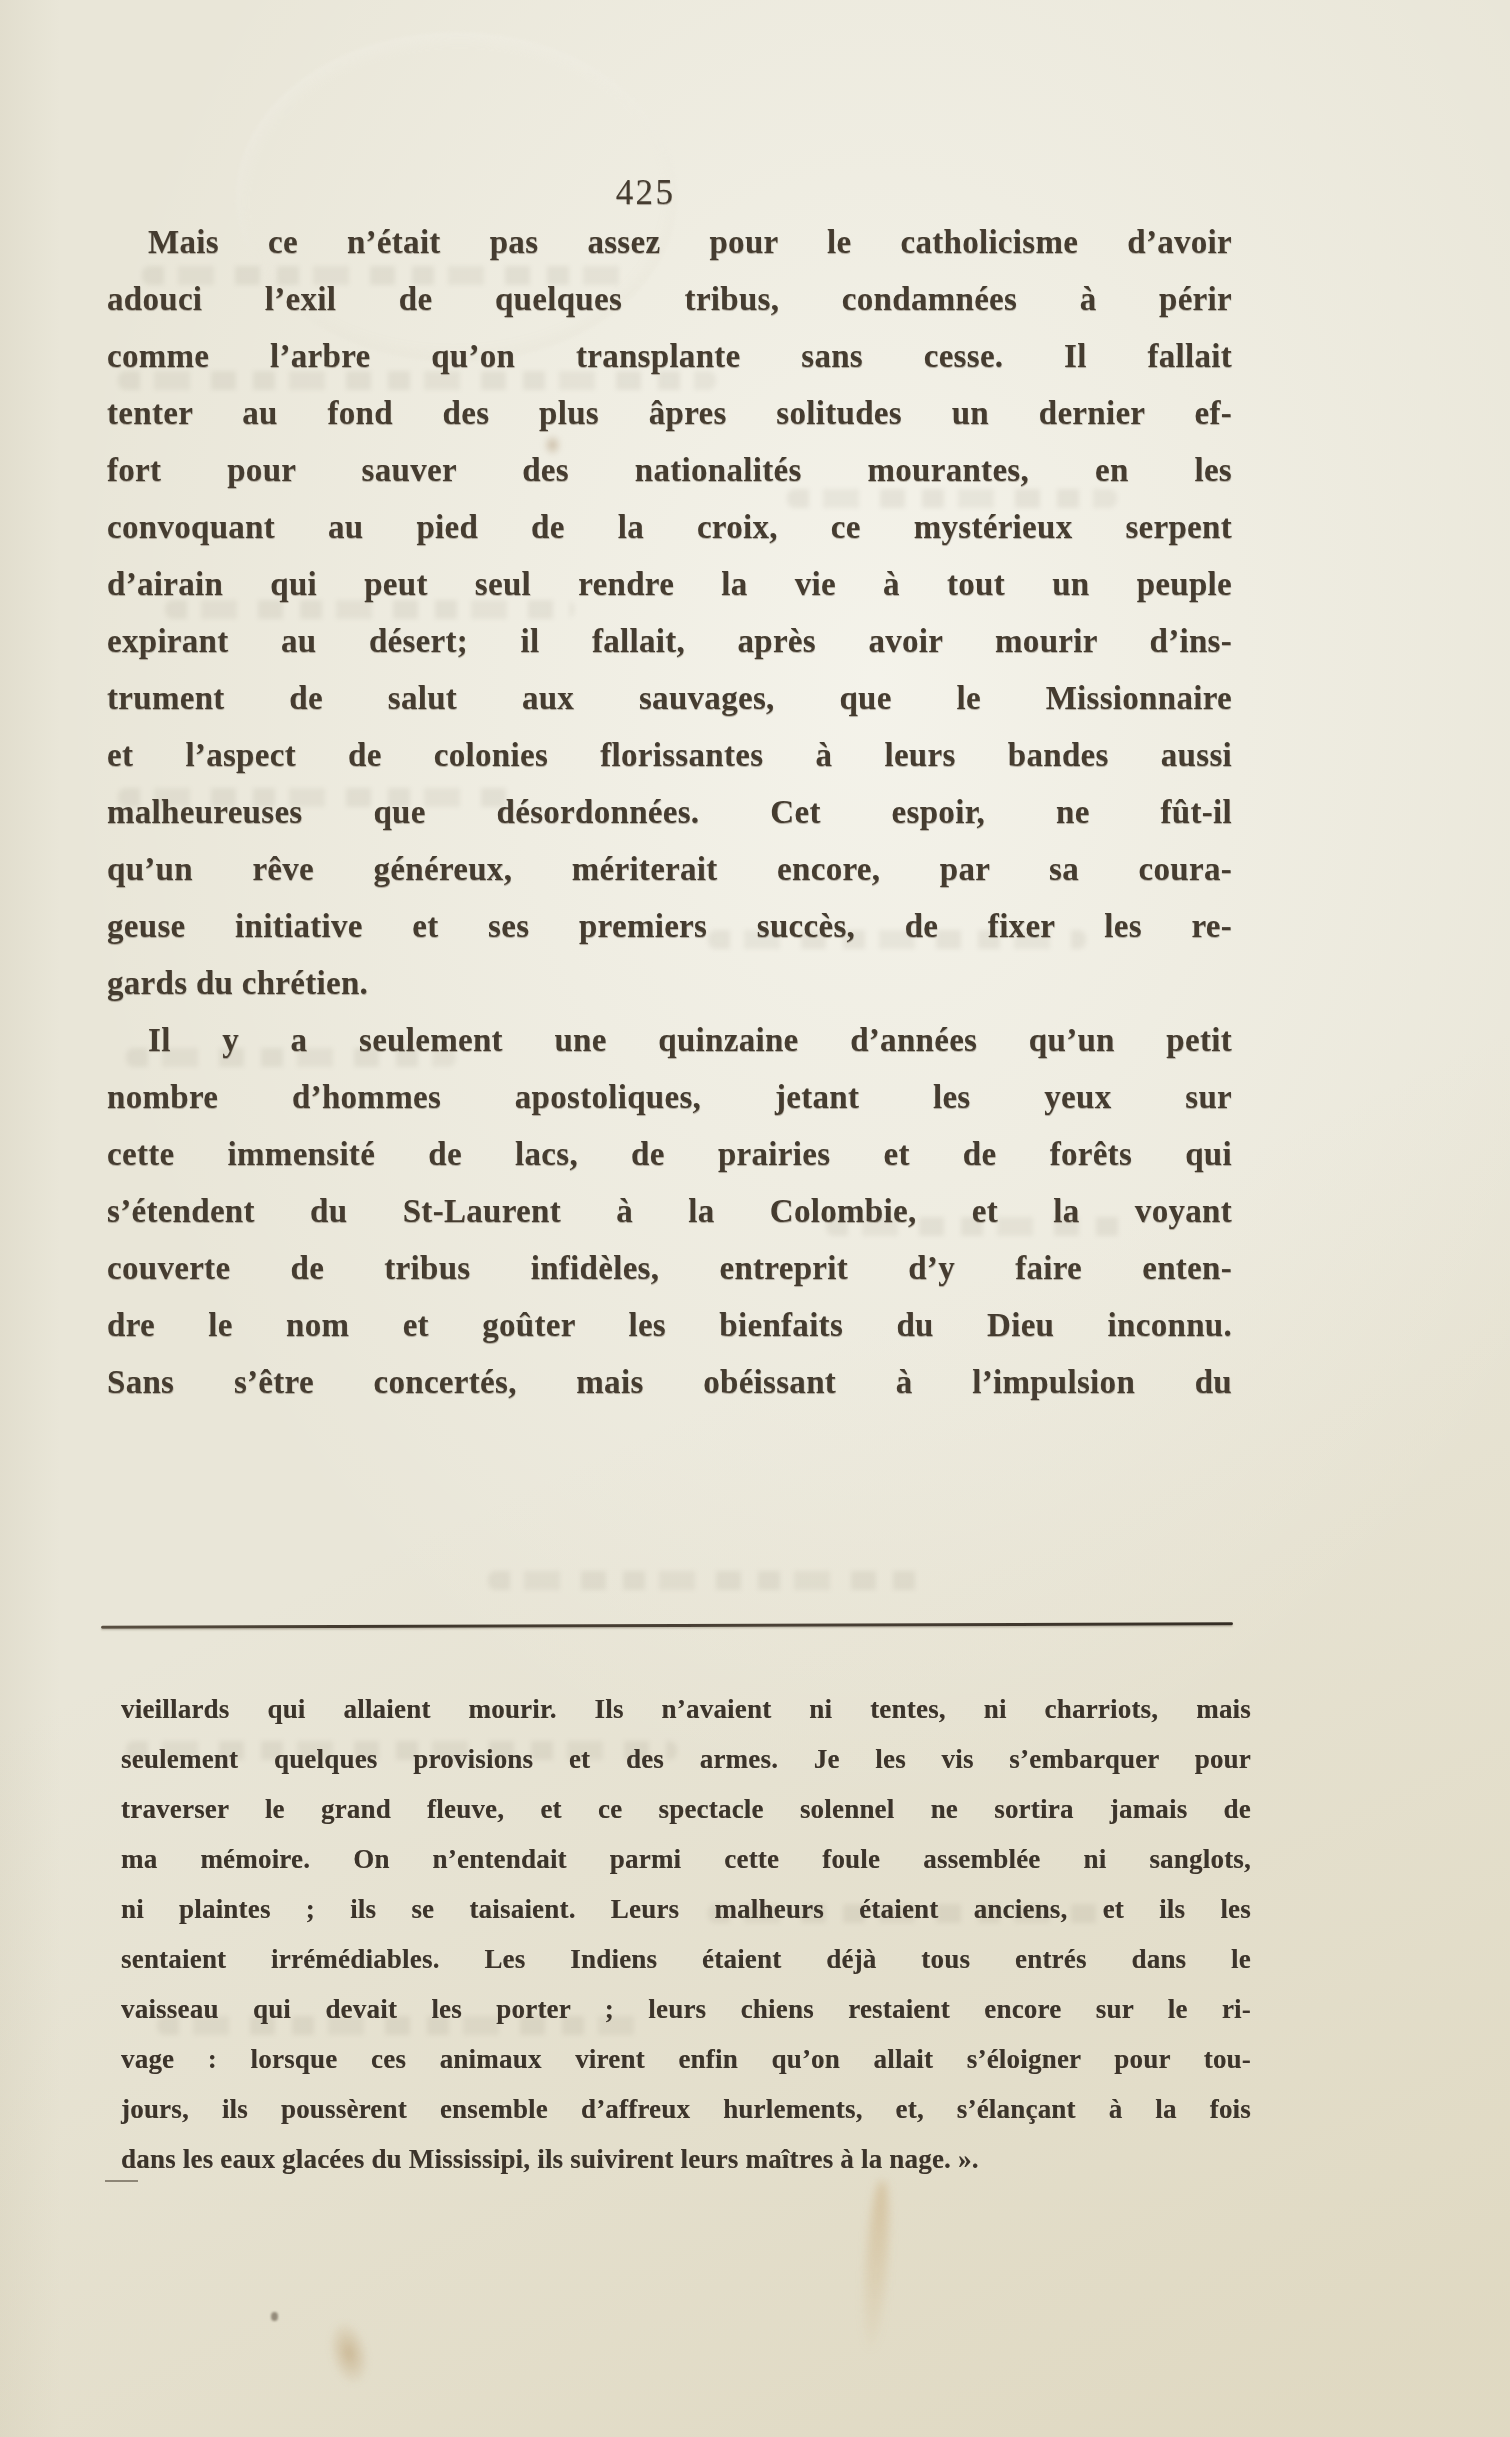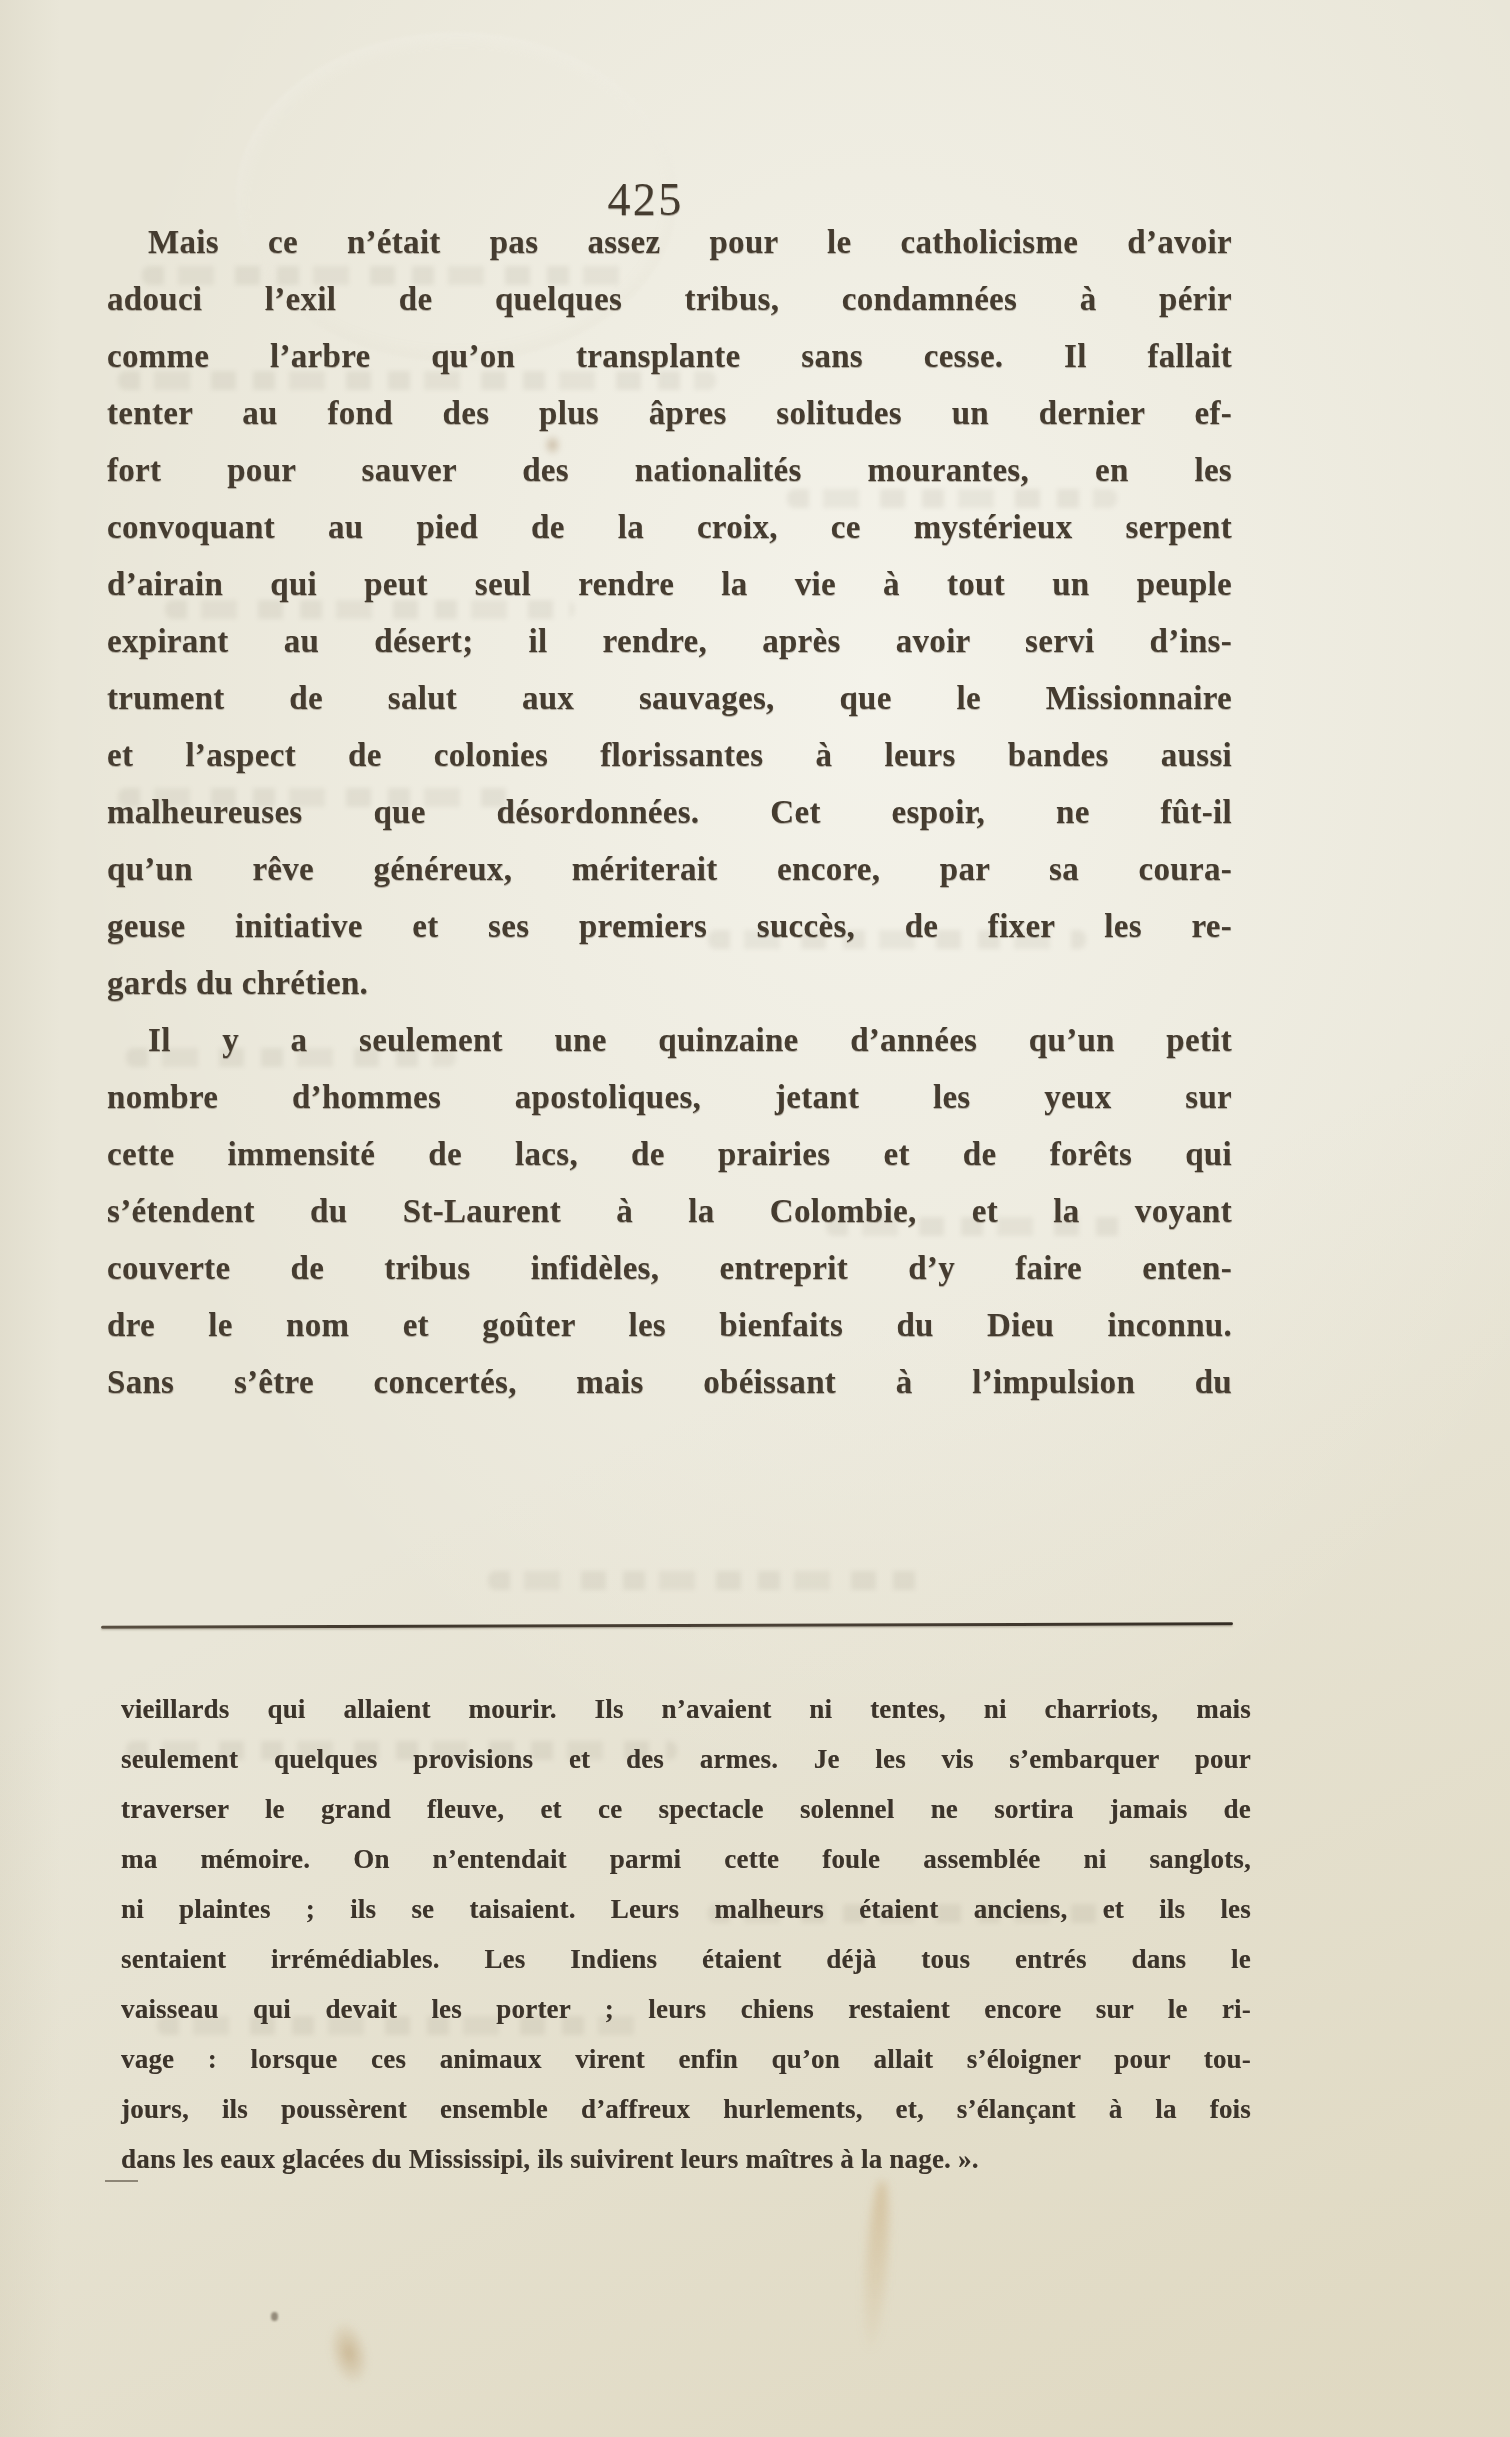--- a/index.html
+++ b/index.html
@@ -29,21 +29,21 @@
     box-shadow: inset 3.1px 6.3px 15.7px rgba(255,255,255,0.45),
                 inset -3.1px -6.3px 15.7px rgba(178,168,138,0.20);
     opacity: 0.35;
     filter: blur(1.6px);
   }
 
   .page-number {
     position: absolute;
     left: 83px; top: 173px; width: 1125px;
     text-align: center;
-    font-size: 46px;
+    font-size: 35px;
     letter-spacing: 2.4px;
     text-shadow: 0.3px 0.5px 0.7px rgba(70,58,45,0.40);
   }
 
   .body-text {
     position: absolute;
     left: 107px; top: 214px; width: 1125px;
     font-size: 33px;
     line-height: 57px;
     letter-spacing: 0.3px;
@@ -157,21 +157,21 @@
 
   <div class="body-text">
       <div class="para">
         <div class="line indent">Mais ce n’était pas assez pour le catholicisme d’avoir</div>
         <div class="line">adouci l’exil de quelques tribus, condamnées à périr</div>
         <div class="line">comme l’arbre qu’on transplante sans cesse. Il fallait</div>
         <div class="line">tenter au fond des plus âpres solitudes un dernier ef-</div>
         <div class="line">fort pour sauver des nationalités mourantes, en les</div>
         <div class="line">convoquant au pied de la croix, ce mystérieux serpent</div>
         <div class="line">d’airain qui peut seul rendre la vie à tout un peuple</div>
-        <div class="line">expirant au désert; il rendre, après avoir servi d’ins-</div>
+        <div class="line">expirant au désert; il fallait, après avoir mourir d’ins-</div>
         <div class="line">trument de salut aux sauvages, que le Missionnaire</div>
         <div class="line">et l’aspect de colonies florissantes à leurs bandes aussi</div>
         <div class="line">malheureuses que désordonnées. Cet espoir, ne fût-il</div>
         <div class="line">qu’un rêve généreux, mériterait encore, par sa coura-</div>
         <div class="line">geuse initiative et ses premiers succès, de fixer les re-</div>
         <div class="line flush">gards du chrétien.</div>
       </div>
       <div class="para">
         <div class="line indent">Il y a seulement une quinzaine d’années qu’un petit</div>
         <div class="line">nombre d’hommes apostoliques, jetant les yeux sur</div>

